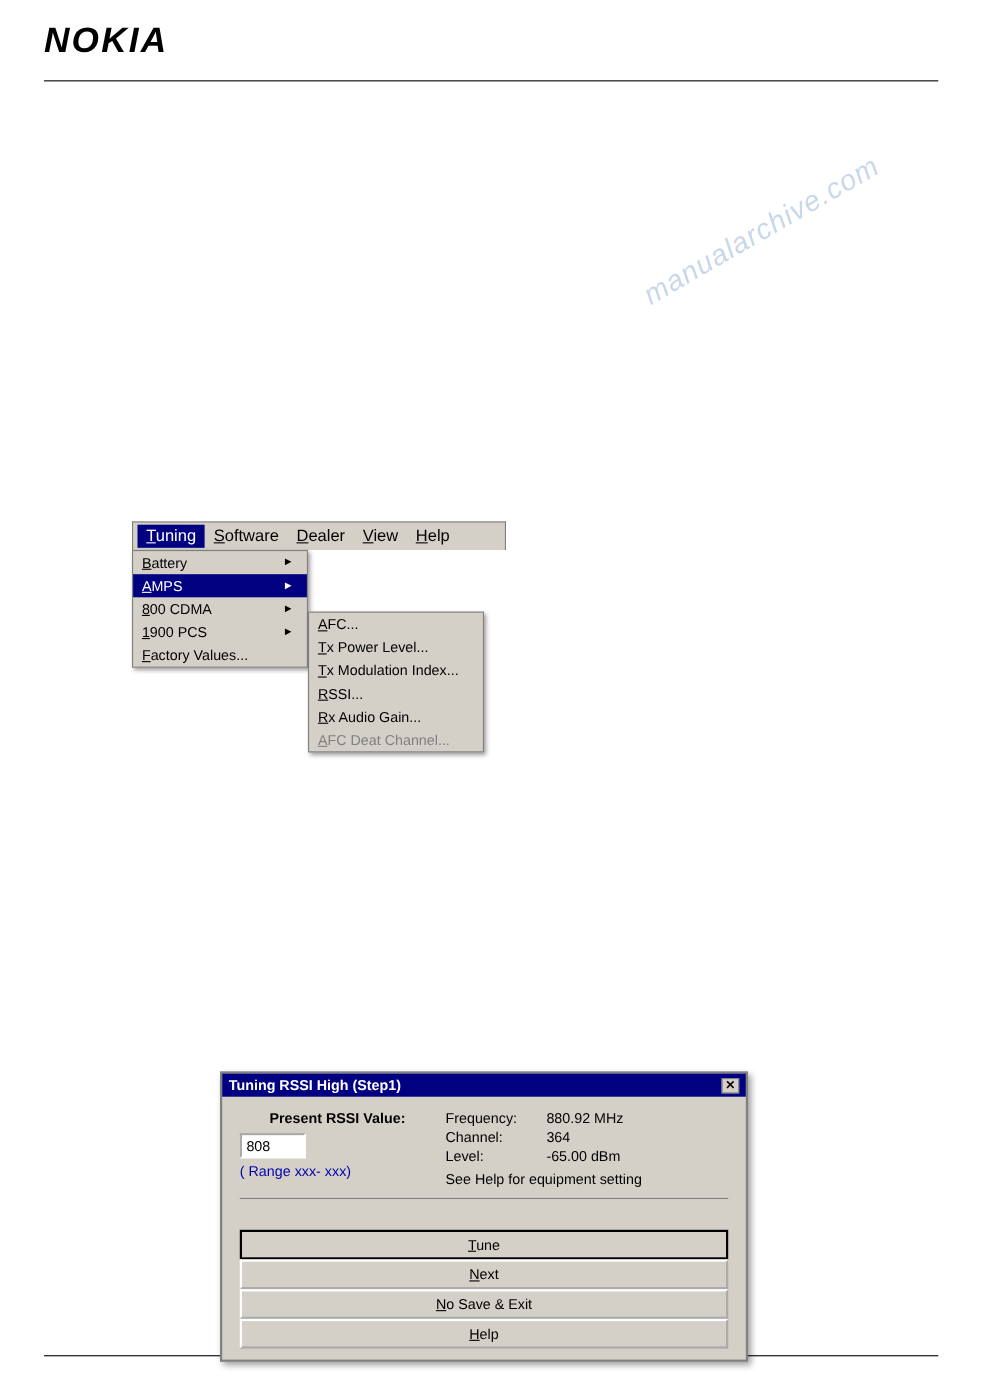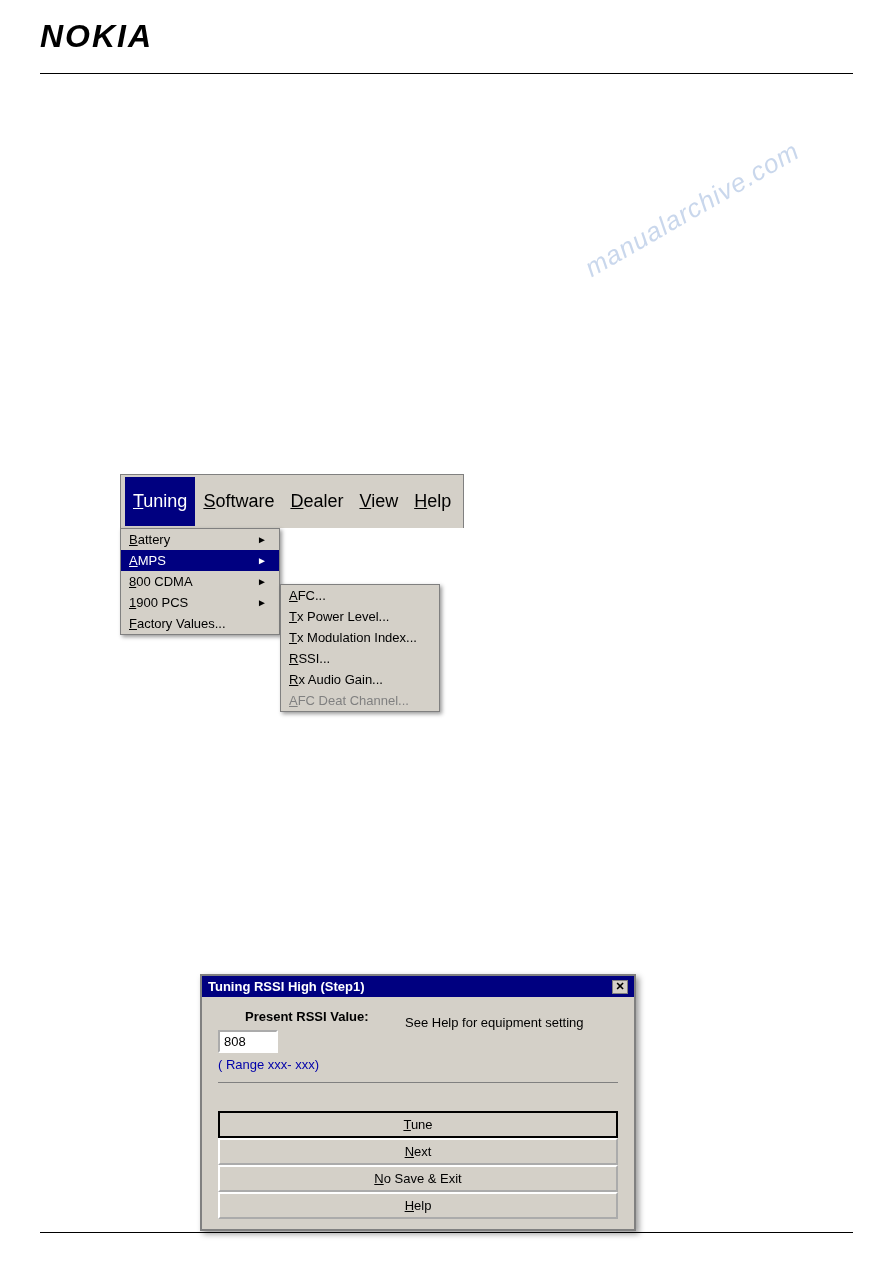--- a/index.html
+++ b/index.html
@@ -73,22 +73,22 @@
     .menubar {
       background: #d4d0c8;
       border: 1px solid #808080;
       border-bottom: none;
       display: flex;
       align-items: center;
       padding: 2px 4px;
       min-width: 340px;
     }
     .menubar-item {
-      padding: 14px 8px;
-      font-size: 18px;
+      padding: 2px 8px;
+      font-size: 15px;
       color: #000;
       cursor: pointer;
       font-family: Arial, sans-serif;
     }
     .menubar-item.active {
       background: #000080;
       color: #fff;
     }
     .menubar-item span.underline {
       text-decoration: underline;
@@ -157,21 +157,21 @@
     }
     .submenu-item .underline {
       text-decoration: underline;
     }
 
     
     .dialog {
       position: absolute;
       top: 500px;
       left: 80px;
-      width: 436px;
+      width: 480px;
       background: #d4d0c8;
       border: 2px solid #808080;
       box-shadow: 3px 3px 6px rgba(0,0,0,0.4);
       font-family: Arial, sans-serif;
       font-size: 13px;
       z-index: 50;
     }
 
     .dialog-titlebar {
       background: #000080;
@@ -374,20 +374,28 @@
       <div class="dialog-body">
         <div class="dialog-row">
           <div style="min-width:160px;">
             <div class="dialog-label">Present RSSI Value:</div>
             <div style="margin-top:6px;">
               <input class="dialog-input" type="text" value="808" style="">
             </div>
             <div class="dialog-range">( Range xxx- xxx)</div>
           </div>
           <div>
+            <div class="info-grid">
+              <span class="info-key">Frequency:</span>
+              <span class="info-val">880.92  MHz</span>
+              <span class="info-key">Channel:</span>
+              <span class="info-val">364</span>
+              <span class="info-key">Level:</span>
+              <span class="info-val">-65.00 dBm</span>
+            </div>
             <div class="dialog-help-text">See Help for equipment setting</div>
           </div>
         </div>
 
         <hr class="dialog-divider">
       </div>
 
       <div class="dialog-buttons">
         <button class="dialog-btn active-btn">
           <span><span class="underline">T</span>une</span>

